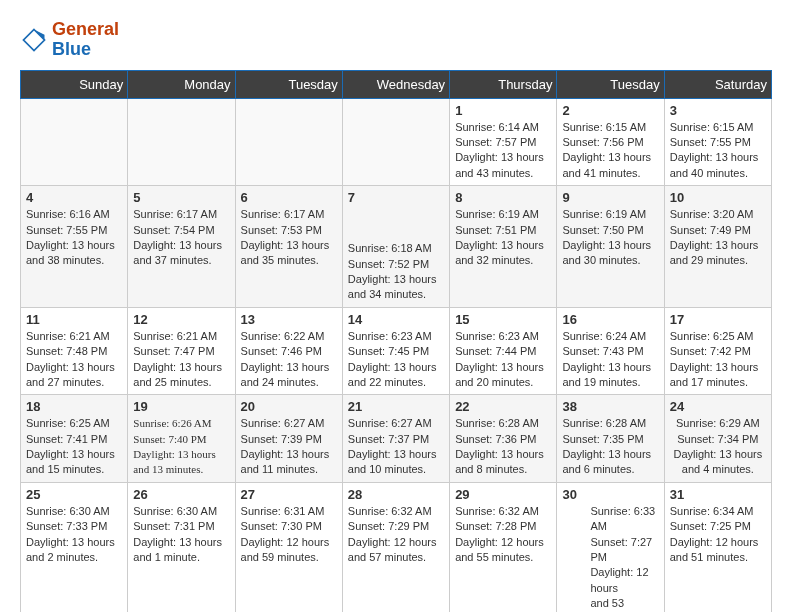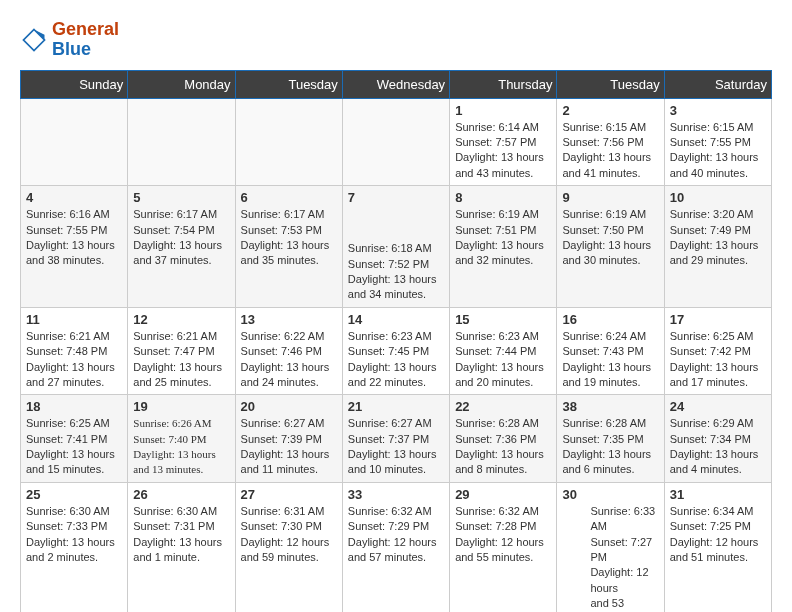--- a/index.html
+++ b/index.html
@@ -289,21 +289,21 @@
         </td>
         <td>
           <span class="day-number">38</span>
           <div class="day-info" style="white-space: pre-line;">Sunrise: 6:28 AM
 Sunset: 7:35 PM
 Daylight: 13 hours
 and 6 minutes.</div>
         </td>
         <td>
           <span class="day-number">24</span>
-          <div class="day-info" style="white-space: pre-line;">Sunrise: 6:29 AM
+          <div class="day-info" style="white-space: pre-line; text-align: center;">Sunrise: 6:29 AM
 Sunset: 7:34 PM
 Daylight: 13 hours
 and 4 minutes.</div>
         </td>
       </tr>
       <tr>
         <td>
           <span class="day-number">25</span>
           <div class="day-info" style="white-space: pre-line;">Sunrise: 6:30 AM
 Sunset: 7:33 PM
@@ -318,21 +318,21 @@
 and 1 minute.</div>
         </td>
         <td>
           <span class="day-number">27</span>
           <div class="day-info" style="white-space: pre-line;">Sunrise: 6:31 AM
 Sunset: 7:30 PM
 Daylight: 12 hours
 and 59 minutes.</div>
         </td>
         <td>
-          <span class="day-number">33</span>
+          <span class="day-number">28</span>
           <div class="day-info" style="white-space: pre-line;">Sunrise: 6:32 AM
 Sunset: 7:29 PM
 Daylight: 12 hours
 and 57 minutes.</div>
         </td>
         <td>
           <span class="day-number">29</span>
           <div class="day-info" style="white-space: pre-line;">Sunrise: 6:32 AM
 Sunset: 7:28 PM
 Daylight: 12 hours

